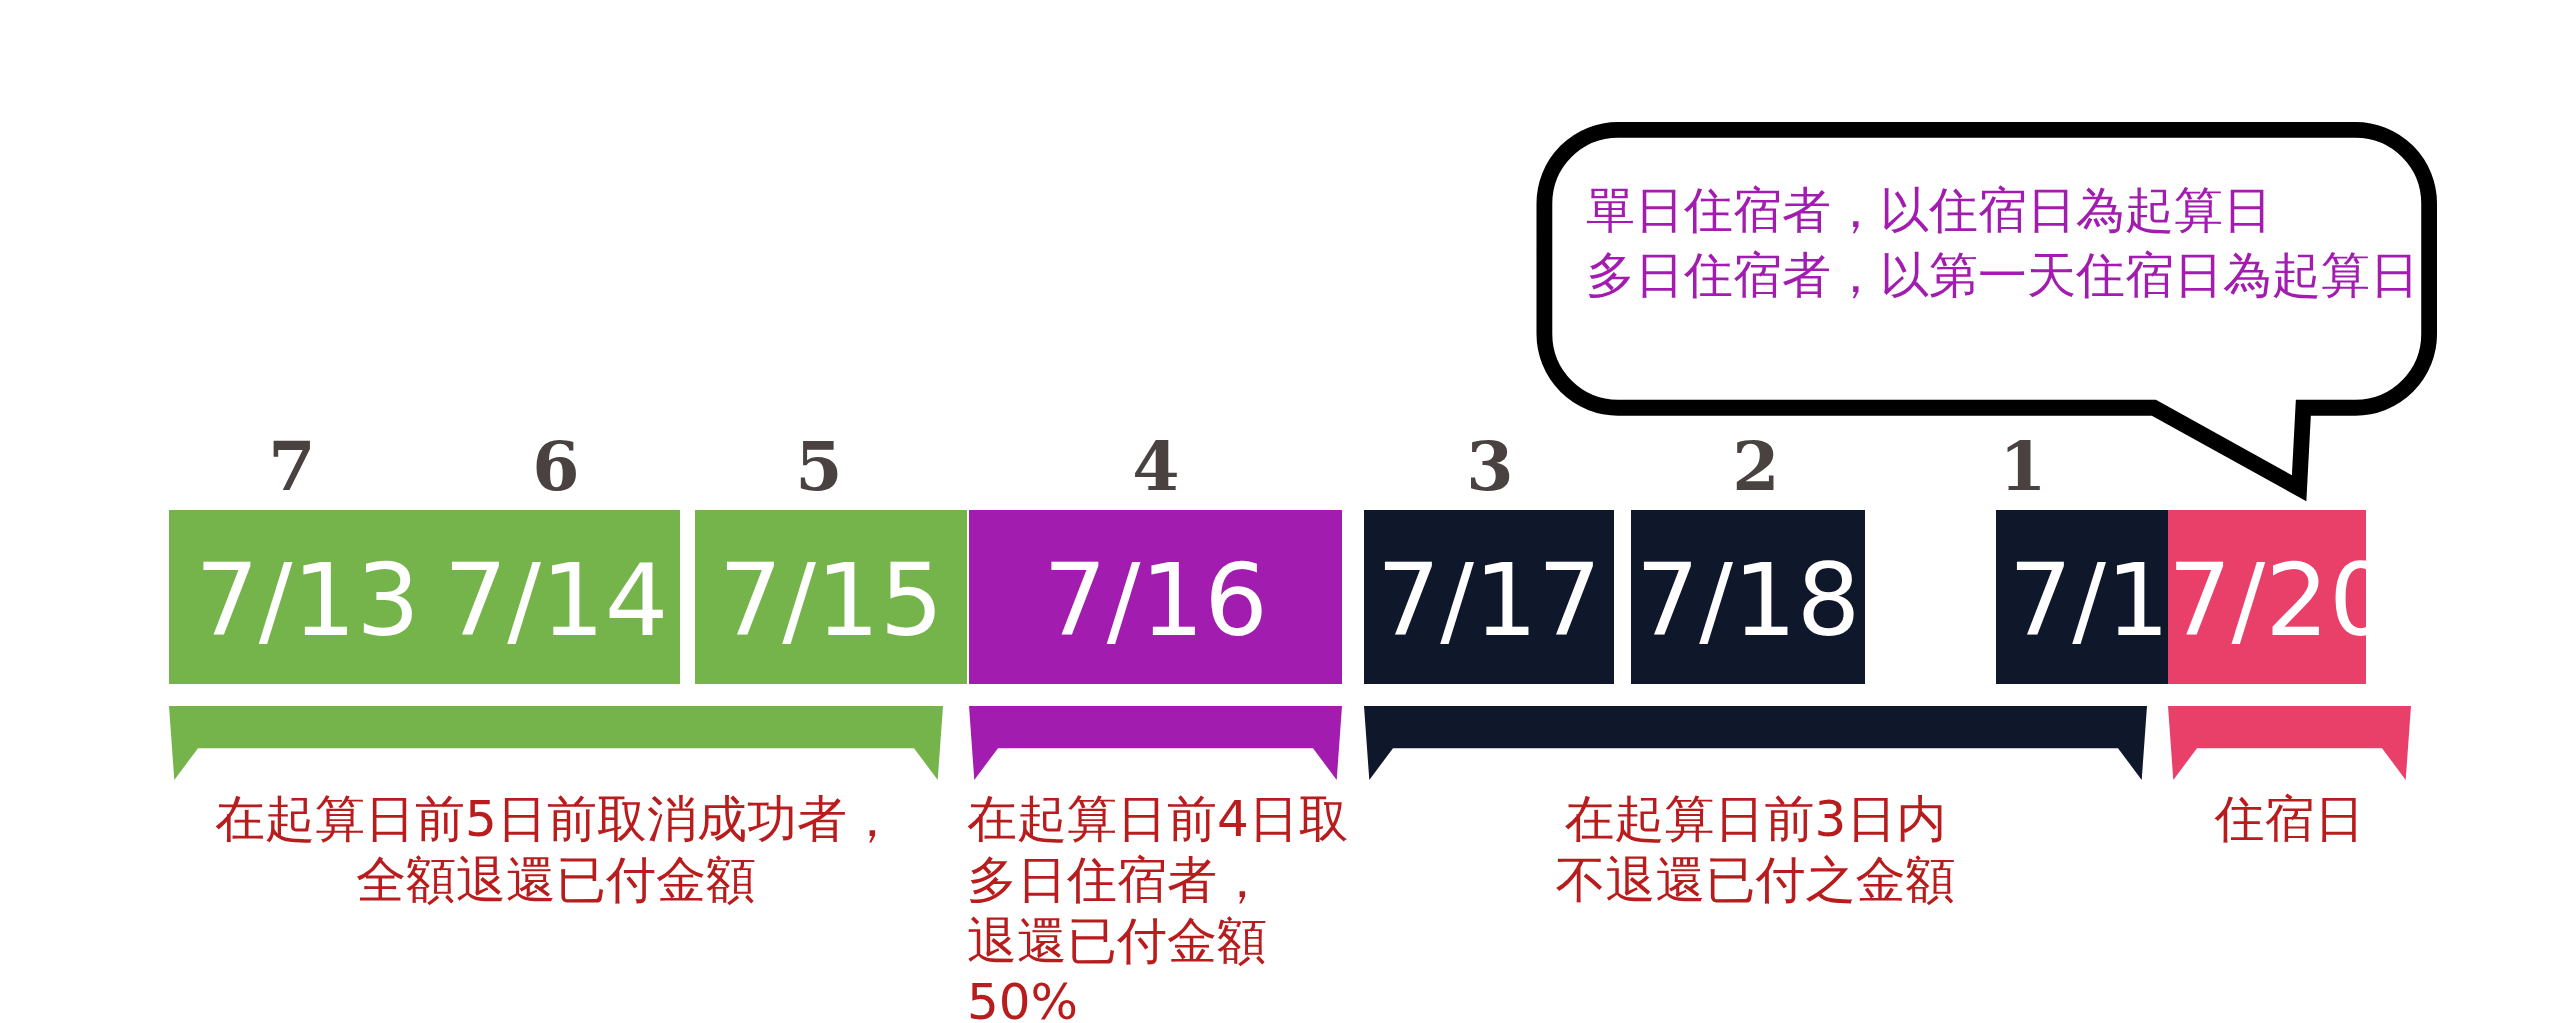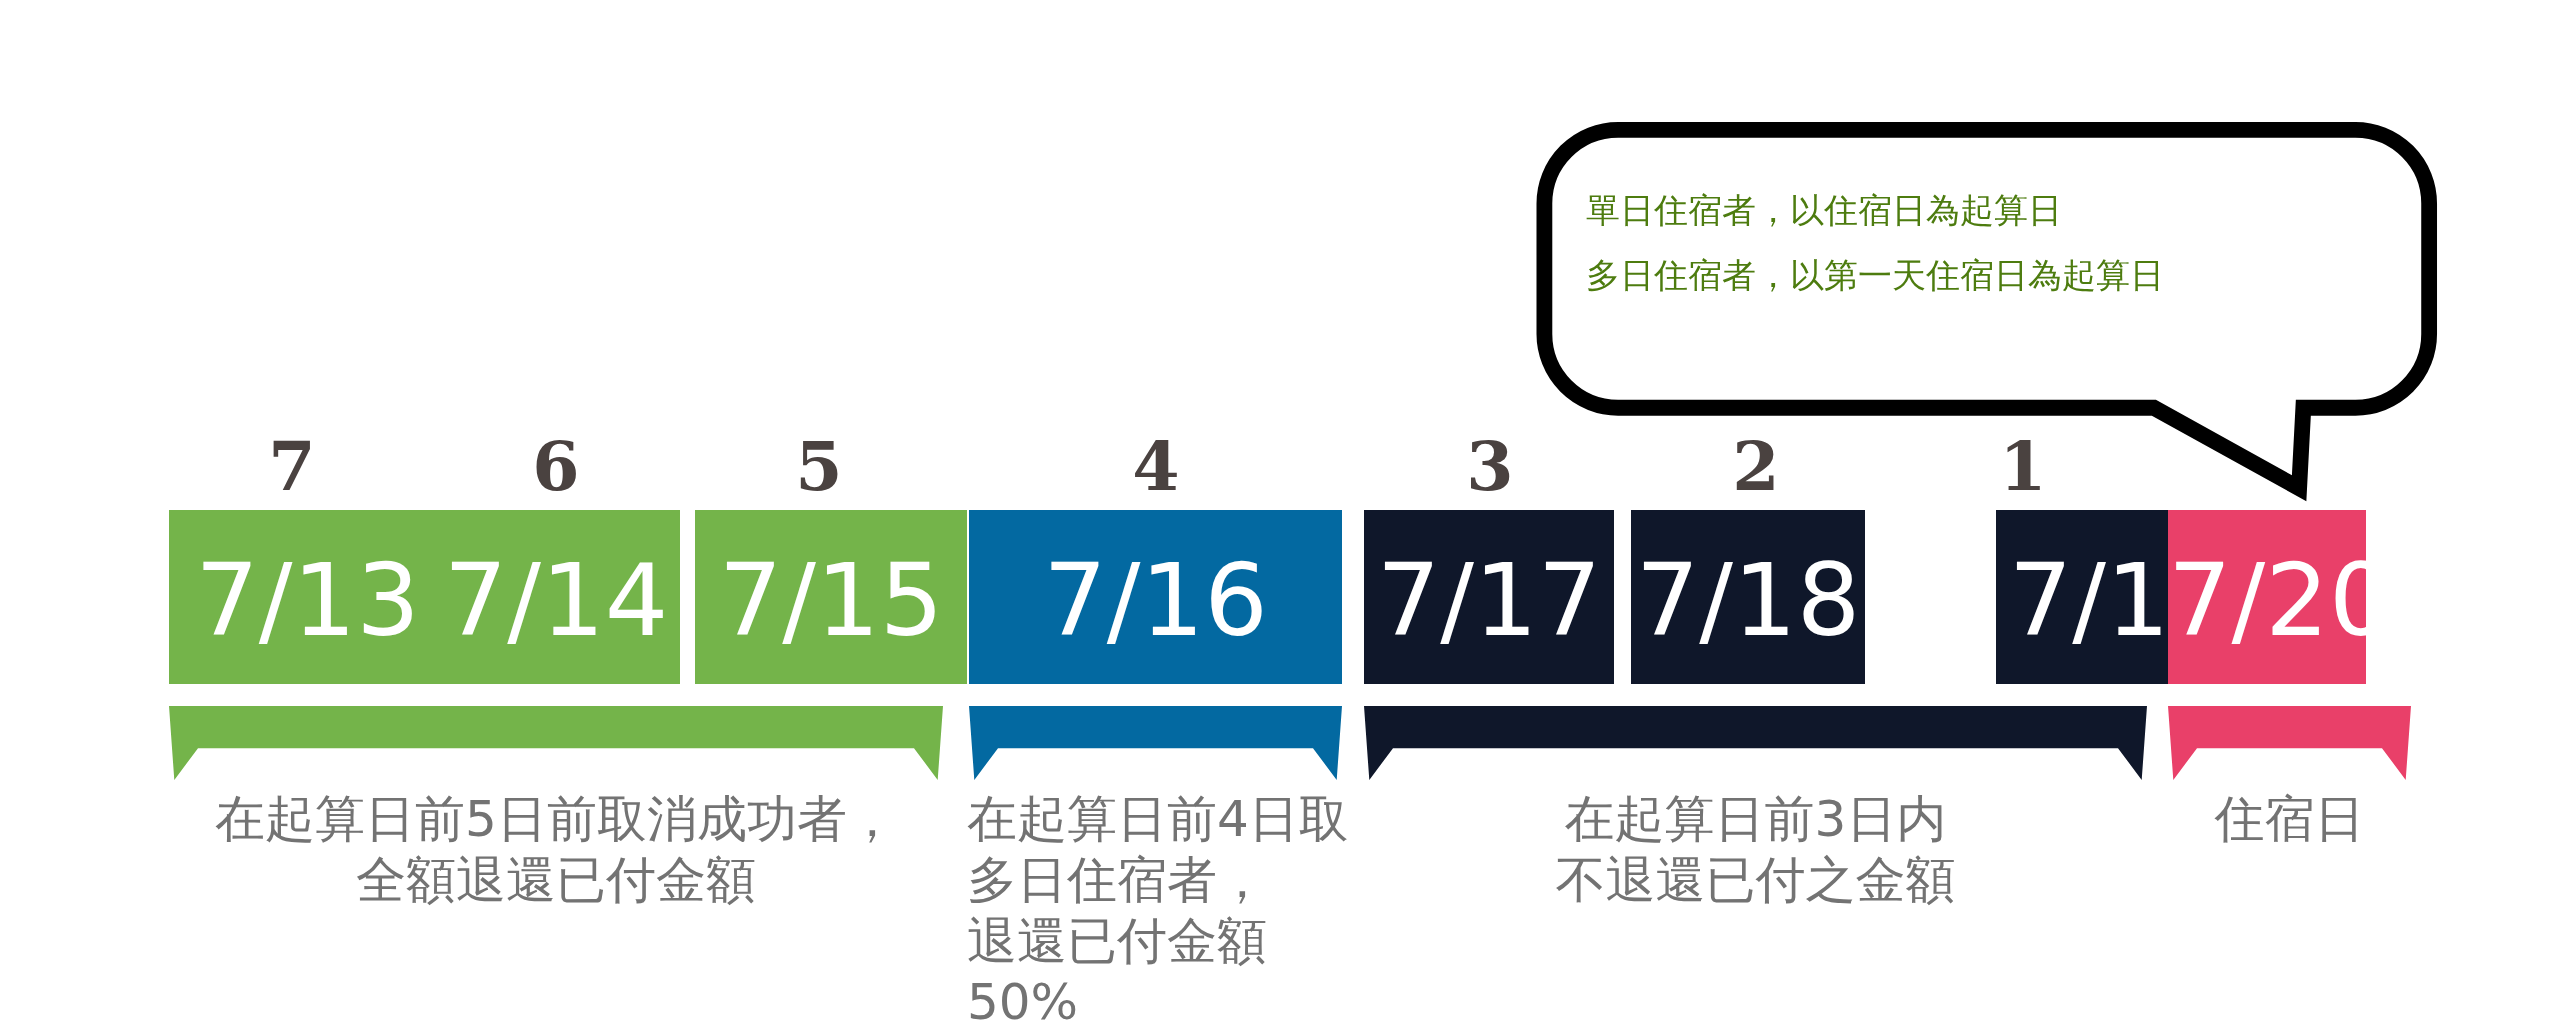--- a/index.html
+++ b/index.html
@@ -4,43 +4,43 @@
 <style>
   html,body{margin:0;padding:0;background:#ffffff;}
   body{font-family:"DejaVu Sans","Liberation Sans",sans-serif;}
   #canvas{position:relative;width:2576px;height:1024px;background:#ffffff;overflow:hidden;}
 
   
   .day{position:absolute;top:510px;height:174px;color:#ffffff;
        font-size:100px;line-height:181px;text-align:center;
        font-family:"DejaVu Sans","Liberation Sans",sans-serif;}
   .bg-green{background:#74b44a;}
-  .bg-blue{background:#0369a1;}
+  .bg-blue{background:#a21caf;}
   .bg-purple{background:#0f172a;}
   .bg-pink{background:#e94069;}
 
   
   .count{position:absolute;top:429px;width:158px;height:74px;line-height:74px;
          text-align:center;font-size:68px;font-weight:bold;color:#4a4240;
          font-family:"DejaVu Serif","Liberation Serif",serif;}
 
   
   .bracket{position:absolute;top:706px;height:74px;
            clip-path:polygon(0 0,100% 0,calc(100% - 5.3px) 100%,calc(100% - 29px) 57%,29px 57%,5.3px 100%);}
 
   
-  .note{position:absolute;top:789px;font-size:50px;line-height:61px;color:#737373;
+  .note{position:absolute;top:789px;font-size:50px;line-height:61px;color:#b91c1c;
         font-family:"DejaVu Sans","Liberation Sans",sans-serif;}
   .note.center{text-align:center;}
   .note.left{text-align:left;}
 
   
   #bubble-svg{position:absolute;left:1528px;top:113px;}
-  #callout-text{position:absolute;left:1586px;top:178px;font-size:34px;line-height:65px;
-                color:#4d7c0f;white-space:nowrap;}
+  #callout-text{position:absolute;left:1586px;top:178px;font-size:49px;line-height:65px;
+                color:#a21caf;white-space:nowrap;}
 </style>
 </head>
 <body>
 
 <div id="canvas">
 
   <svg id="bubble-svg" width="917" height="400" viewBox="0 0 1740 760">
     <path d="M 170 32 H 1571 A 140 140 0 0 1 1711 172 V 420 A 140 140 0 0 1 1571 560
              L 1472 560 L 1464 713 L 1188 560 H 170 A 140 140 0 0 1 30 420 V 172
              A 140 140 0 0 1 170 32 Z" fill="#ffffff" stroke="#000000" stroke-width="30" stroke-linejoin="miter"></path>

